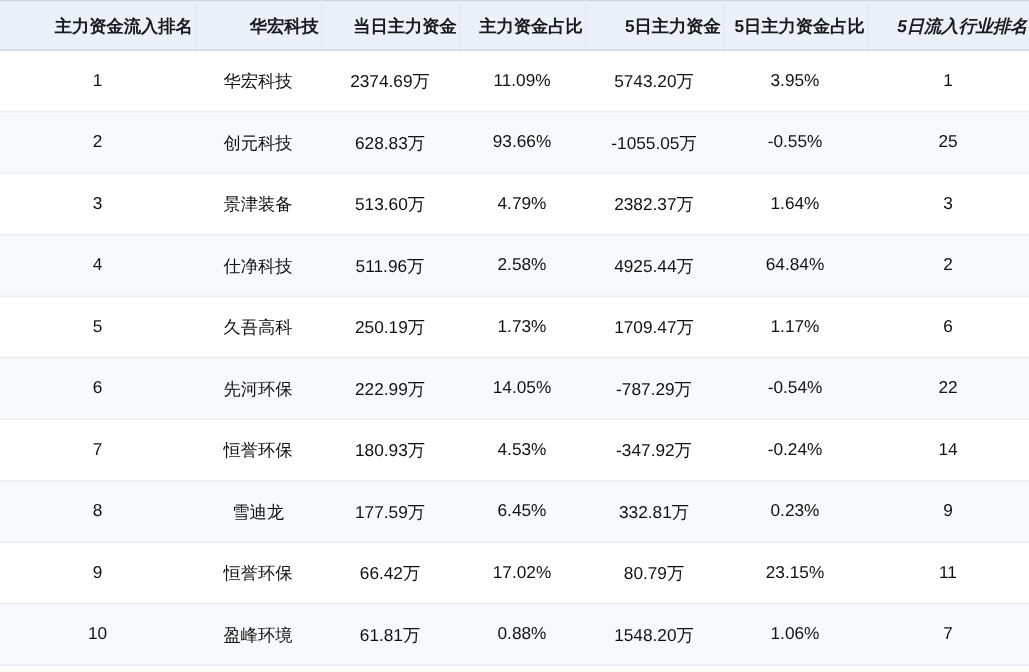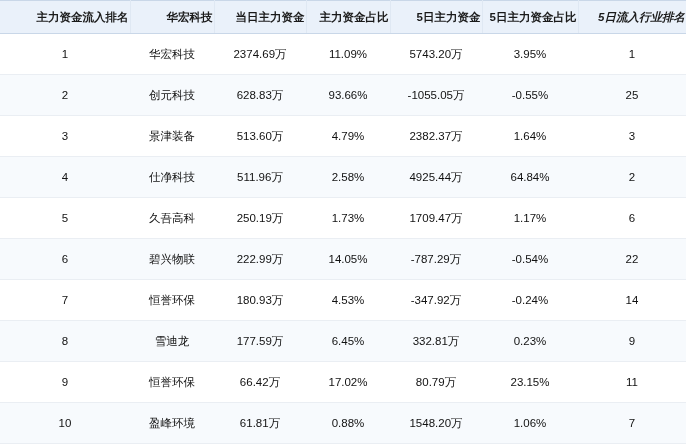--- a/index.html
+++ b/index.html
@@ -145,21 +145,21 @@
         <td>5</td>
         <td class="name-cell">久吾高科</td>
         <td>250.19万</td>
         <td>1.73%</td>
         <td>1709.47万</td>
         <td>1.17%</td>
         <td>6</td>
       </tr>
       <tr>
         <td>6</td>
-        <td class="name-cell">碧兴物联</td>
+        <td class="name-cell">先河环保</td>
         <td>222.99万</td>
         <td>14.05%</td>
         <td>-787.29万</td>
         <td>-0.54%</td>
         <td>22</td>
       </tr>
       <tr>
         <td>7</td>
         <td class="name-cell">恒誉环保</td>
         <td>180.93万</td>

